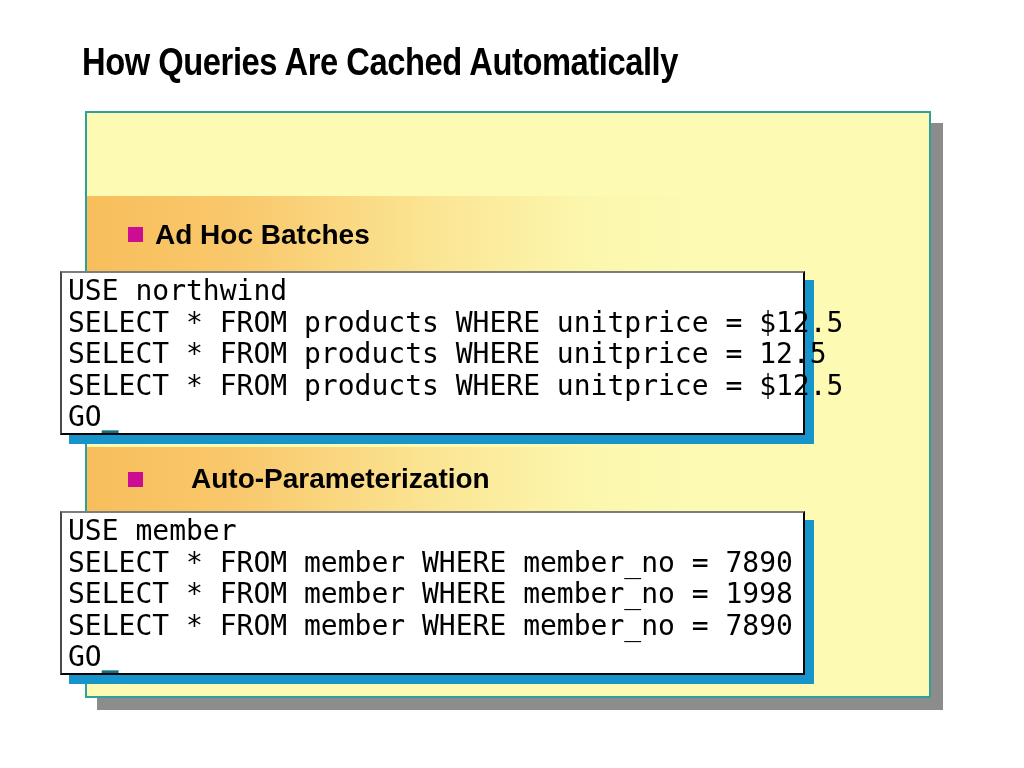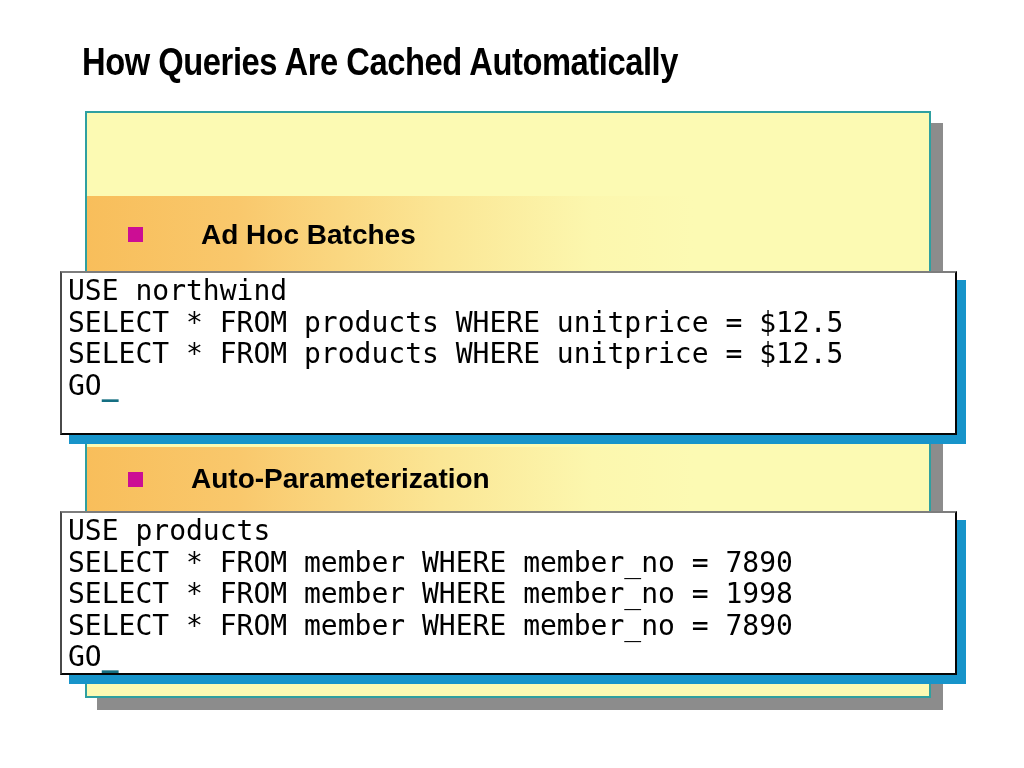--- a/index.html
+++ b/index.html
@@ -43,39 +43,39 @@
   }
   .bullet-band {
     position: absolute;
     left: 0;
     right: 0;
     background: linear-gradient(90deg, #F8BE5B 0%, #F9C86C 18%, #FBE695 42%, #FCF7AE 60%, #FCFAB3 72%, #FCFAB3 100%);
     display: flex;
     align-items: center;
     padding-left: 41px;
   }
-  .bullet-band.band-1 { top: 83px; height: 77px; gap: 46px; }
+  .bullet-band.band-1 { top: 83px; height: 77px; }
   .bullet-band.band-2 { top: 334px; height: 64px; gap: 36px; }
   .bullet-square {
     width: 15px;
     height: 15px;
     background: #CC0D94;
     margin-right: 12px;
     flex: 0 0 auto;
   }
   .bullet-label {
     font-size: 28px;
     font-weight: bold;
     color: #000000;
     white-space: nowrap;
   }
   .code-box {
     position: absolute;
     left: 60px;
-    width: 897px;
+    width: 745px;
     height: 164px;
     box-sizing: border-box;
     background: #FFFFFF;
     border: 2px solid;
     border-color: #7D7D7D #050505 #050505 #4A4A4A;
     box-shadow: 9px 9px 0 #1794CA;
     padding: 2px 0 0 6px;
     overflow: visible;
   }
   .code-box.box-1 { top: 271px; }
@@ -109,25 +109,26 @@
     <div class="bullet-band band-2">
       <span class="bullet-square"></span>
       <span class="bullet-label">Auto-Parameterization</span>
     </div>
 
   </div>
 
   <div class="code-box box-1">
     <div class="code-line">USE northwind</div>
     <div class="code-line">SELECT * FROM products WHERE unitprice = $12.5</div>
+    <div class="code-line">SELECT * FROM products WHERE unitprice = 12.5</div>
     <div class="code-line">SELECT * FROM products WHERE unitprice = $12.5</div>
     <div class="code-line"><span>GO</span><span class="code-cursor">_</span></div>
   </div>
 
   <div class="code-box box-2">
-    <div class="code-line">USE products</div>
+    <div class="code-line">USE member</div>
     <div class="code-line">SELECT * FROM member WHERE member_no = 7890</div>
     <div class="code-line">SELECT * FROM member WHERE member_no = 1998</div>
     <div class="code-line">SELECT * FROM member WHERE member_no = 7890</div>
     <div class="code-line"><span>GO</span><span class="code-cursor">_</span></div>
   </div>
 
 </div>
 
 </body></html>

